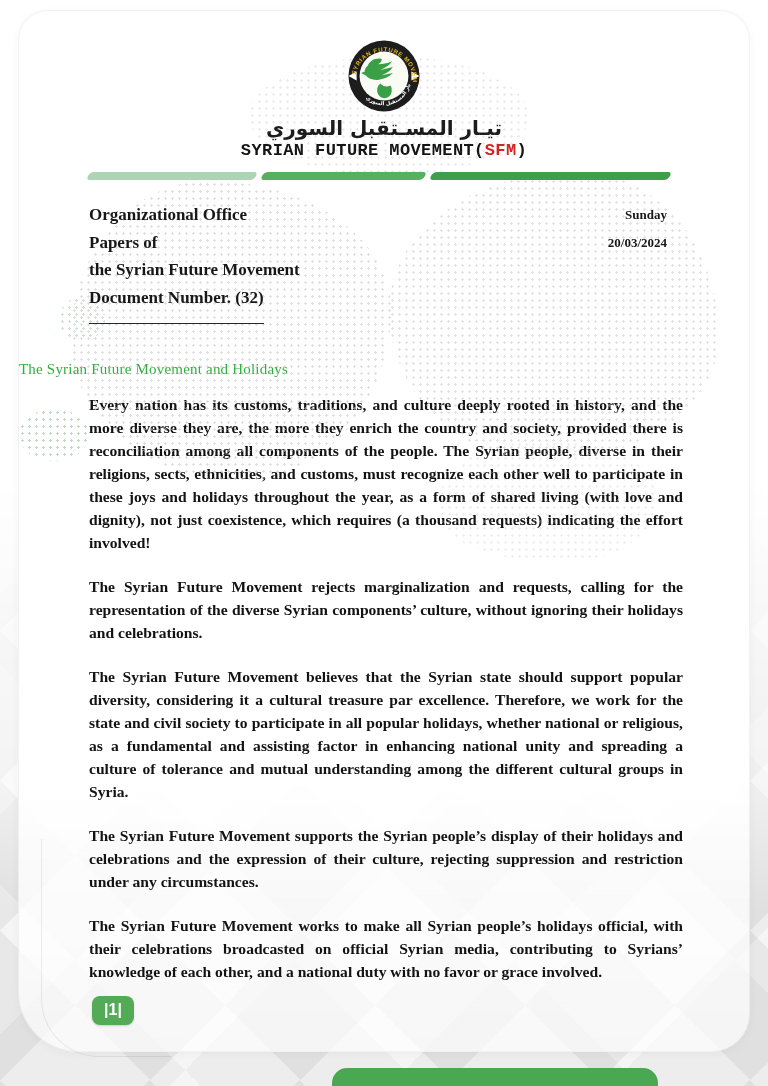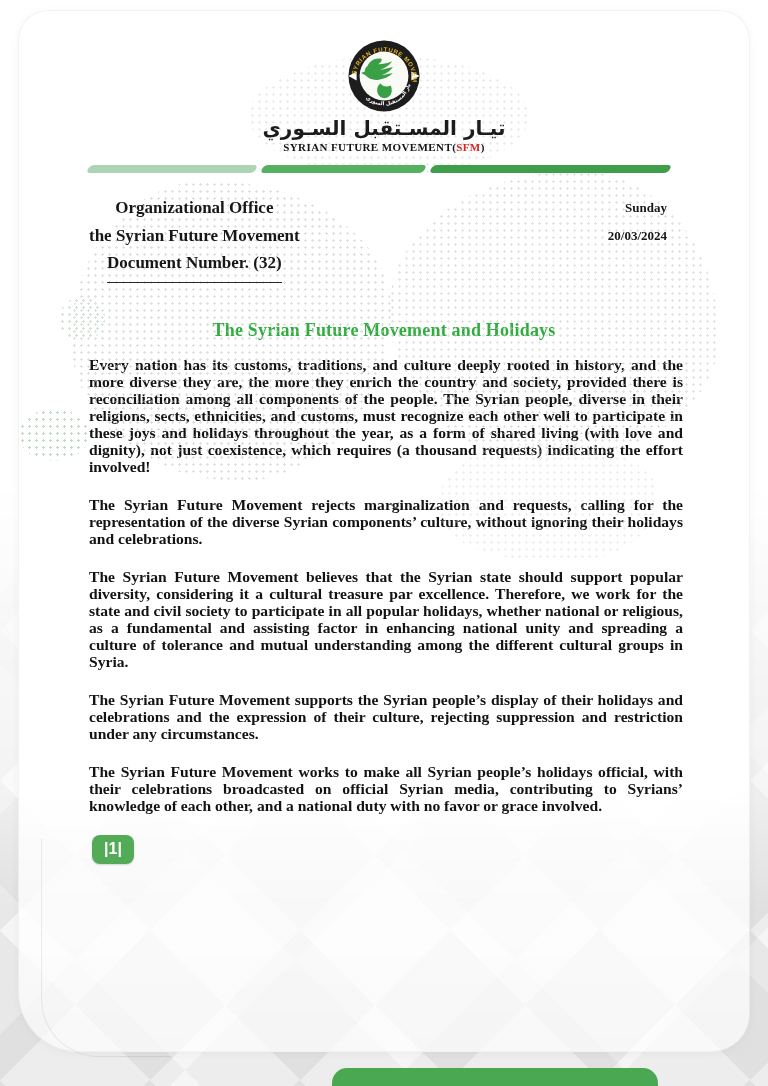--- a/index.html
+++ b/index.html
@@ -59,50 +59,50 @@
 
   
   .letterhead { position:relative; padding-top:28px; text-align:center; }
   .emblem { display:block; margin:0 auto; width:74px; height:74px; }
   .logo-arabic {
     margin-top:3px; font-size:20px; font-weight:bold; color:#1c1c1c;
     letter-spacing:1px; direction:rtl;
     font-family:"DejaVu Sans","Liberation Sans",sans-serif;
   }
   .logo-english {
-    margin-top:1px; font-size:11px; font-weight:bold; color:#151515;
-    letter-spacing:.4px; font-family:Liberation Serif, serif;
+    margin-top:1px; font-size:17px; font-weight:bold; color:#151515;
+    letter-spacing:.4px; font-family:Liberation Mono, monospace;
   }
   .logo-english .abbr { color:#d42323; }
 
   .bars { display:flex; gap:6px; margin:12px 63px 0 69px; }
   .bar { height:8px; border-radius:5px; transform:skewX(-30deg); }
   .bar-light  { width:168px; background:#aed4b6; }
   .bar-medium { width:163px; background:#55b160; }
   .bar-dark   { width:239px; background:#3f9e4a; }
 
   .header-row {
     display:flex; justify-content:space-between; align-items:flex-start;
     padding:21px 82px 0 70px;
   }
-  .office-block { text-align:center; font-size:17px; font-weight:bold; color:#171717; line-height:27.5px; }
-  .doc-number { display:inline-block; border-bottom:1.8px solid #2a2a2a; padding-bottom:5px; }
+  .office-block { text-align:left; font-size:17px; font-weight:bold; color:#171717; line-height:27.5px; }
+  .doc-number { display:inline-block; border-bottom:1.8px solid #2a2a2a; padding-bottom:12px; }
   .date-block { text-align:right; font-size:13px; font-weight:bold; color:#171717; line-height:27.5px; }
 
   
   .doc-title {
-    margin-top:37px; text-align:center;
-    font-size:18px; font-weight:bold; color:#2fae3e; letter-spacing:.2px;
+    margin-top:37px; 
+    font-size:15px; font-weight:normal; color:#2fae3e; letter-spacing:.2px;
   }
   .content { padding:15px 66px 0 70px; }
   .content p {
     font-size:15.6px; font-weight:bold; color:#131313;
-    line-height:17px; text-align:justify; margin-bottom:21px;
+    line-height:23px; text-align:justify; margin-bottom:21px;
   }
-  .content p:last-child { margin-bottom:8px; }
+  .content p:last-child { margin-bottom:0; }
 
   
   .page-badge {
     display:inline-block; margin:13px 0 0 73px;
     background:#53ab57; color:#ffffff;
     font-size:16px; font-weight:bold;
     font-family:"Liberation Sans","DejaVu Sans",sans-serif;
     padding:5px 12px 6px 12px; border-radius:8px;
     box-shadow:0 1px 2px rgba(0,0,0,0.15);
   }
@@ -143,32 +143,33 @@
       <text font-size="7" font-weight="bold" fill="#ffffff" font-family="DejaVu Sans, sans-serif">
         <textPath href="#arcBot" startOffset="22%">تيار المستقبل السوري</textPath>
       </text>
 
       <g fill="#3aa045">
         <path d="M24,44 l-5,2 6,3 c4,5 11,7 18,6 8,-1 14,-4 19,-9 l-15,3 c7,-3 12,-6 15,-11 l-17,4 c8,-4 13,-7 16,-12 -7,3 -13,4 -19,4 4,-2 5,-4 5,-7 -8,-2 -16,2 -19,9 -3,2 -4,5 -4,8 z"></path>
         <path d="M45,60 a10,11 0 1,0 14,3 a12,12 0 0,1 -14,-3 z"></path>
       </g>
     </svg>
 
-    <div class="logo-arabic">تيـار المسـتقبل السـوري</div>
+    <div class="logo-arabic">تيـار المسـتقبل السوري</div>
     <div class="logo-english"><span>SYRIAN FUTURE MOVEMENT(</span><span class="abbr">SFM</span><span>)</span></div>
 
     <div class="bars">
       <span class="bar bar-light"></span>
       <span class="bar bar-medium"></span>
       <span class="bar bar-dark"></span>
     </div>
 
     <div class="header-row">
       <div class="office-block">
         <div>Organizational Office</div>
+        <div>Papers of</div>
         <div>the Syrian Future Movement</div>
         <div><span class="doc-number">Document Number. (32)</span></div>
       </div>
       <div class="date-block">
         <div>Sunday</div>
         <div>20/03/2024</div>
       </div>
     </div>
   </header>
 

